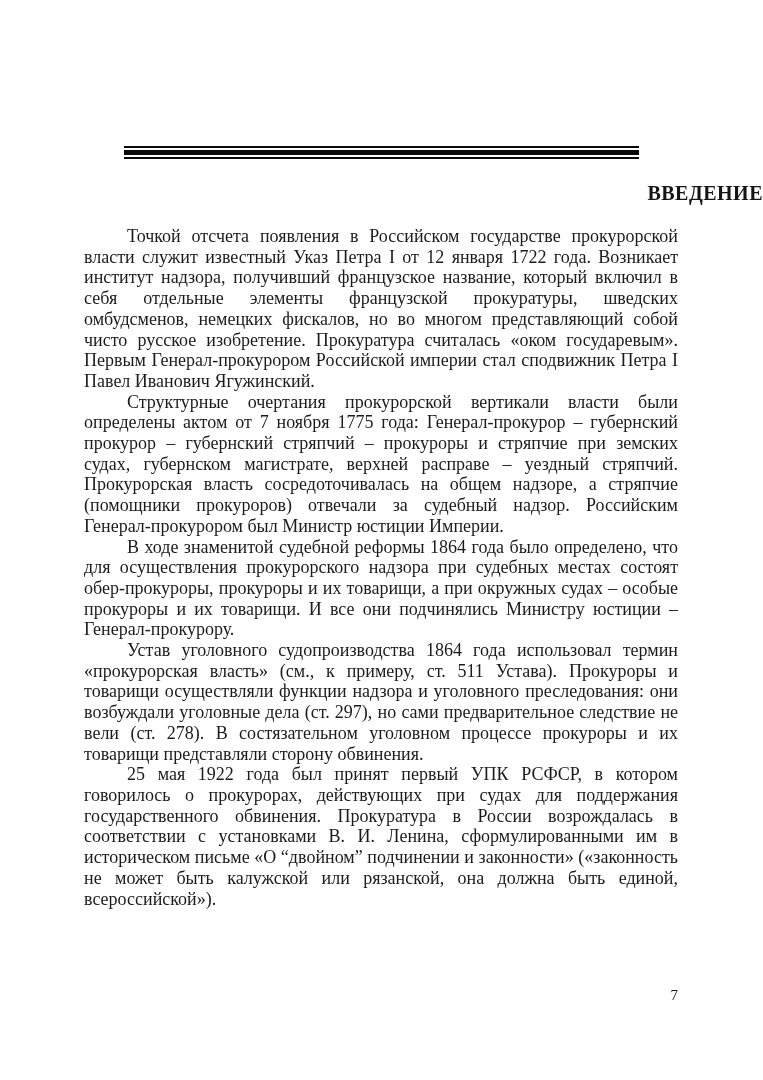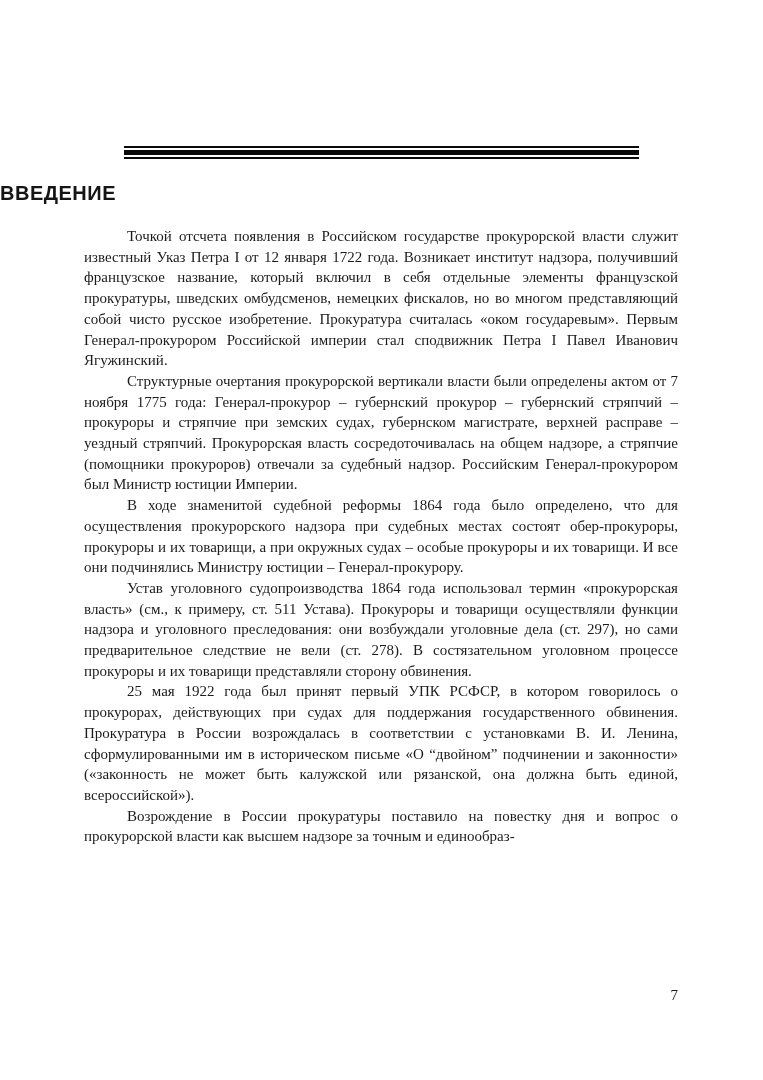--- a/index.html
+++ b/index.html
@@ -28,34 +28,34 @@
   }
   .rule-line.thin { height: 2px; }
   .rule-line.thick { height: 5px; margin: 2px 0; }
 
   .title {
     position: absolute;
     top: 182px;
     left: 0;
     width: 100%;
     margin: 0;
-    text-align: left;
-    font-family: Liberation Sans, sans-serif;
+    text-align: right;
+    font-family: Liberation Serif, serif;
     font-size: 20px;
     font-weight: bold;
     letter-spacing: 0.5px;
     color: #151515;
   }
 
   .content {
     position: absolute;
     top: 226px;
     left: 84px;
     width: 594px;
-    font-size: 15px;
+    font-size: 18px;
     line-height: 20.7px;
     text-align: justify;
     text-justify: inter-word;
   }
   .content p {
     margin: 0;
     padding: 0;
     text-indent: 43px;
   }
 
@@ -81,18 +81,17 @@
   </div>
 
   <h1 class="title">ВВЕДЕНИЕ</h1>
 
   <div class="content">
     <p>Точкой отсчета появления в Российском государстве прокурорской власти служит известный Указ Петра I от 12 января 1722 года. Возникает институт надзора, получивший французское название, который включил в себя отдельные элементы французской прокуратуры, шведских омбудсменов, немецких фискалов, но во многом представляющий собой чисто русское изобретение. Прокуратура считалась «оком государевым». Первым Генерал-прокурором Российской империи стал сподвижник Петра I Павел Иванович Ягужинский.</p>
     <p>Структурные очертания прокурорской вертикали власти были определены актом от 7 ноября 1775 года: Генерал-прокурор – губернский прокурор – губернский стряпчий – прокуроры и стряпчие при земских судах, губернском магистрате, верхней расправе – уездный стряпчий. Прокурорская власть сосредоточивалась на общем надзоре, а стряпчие (помощники прокуроров) отвечали за судебный надзор. Российским Генерал-прокурором был Министр юстиции Империи.</p>
     <p>В ходе знаменитой судебной реформы 1864 года было определено, что для осуществления прокурорского надзора при судебных местах состоят обер-прокуроры, прокуроры и их товарищи, а при окружных судах – особые прокуроры и их товарищи. И все они подчинялись Министру юстиции – Генерал-прокурору.</p>
     <p>Устав уголовного судопроизводства 1864 года использовал термин «прокурорская власть» (см., к примеру, ст. 511 Устава). Прокуроры и товарищи осуществляли функции надзора и уголовного преследования: они возбуждали уголовные дела (ст. 297), но сами предварительное следствие не вели (ст. 278). В состязательном уголовном процессе прокуроры и их товарищи представляли сторону обвинения.</p>
     <p>25 мая 1922 года был принят первый УПК РСФСР, в котором говорилось о прокурорах, действующих при судах для поддержания государственного обвинения. Прокуратура в России возрождалась в соответствии с установками В. И. Ленина, сформулированными им в историческом письме «О “двойном” подчинении и законности» («законность не может быть калужской или рязанской, она должна быть единой, всероссийской»).</p>
-    <p>Возрождение в России прокуратуры поставило на повестку дня и вопрос о прокурорской власти как высшем надзоре за точным и единообраз-</p>
   </div>
 
   <div class="page-number">7</div>
 
 </div>
 
 </body></html>

